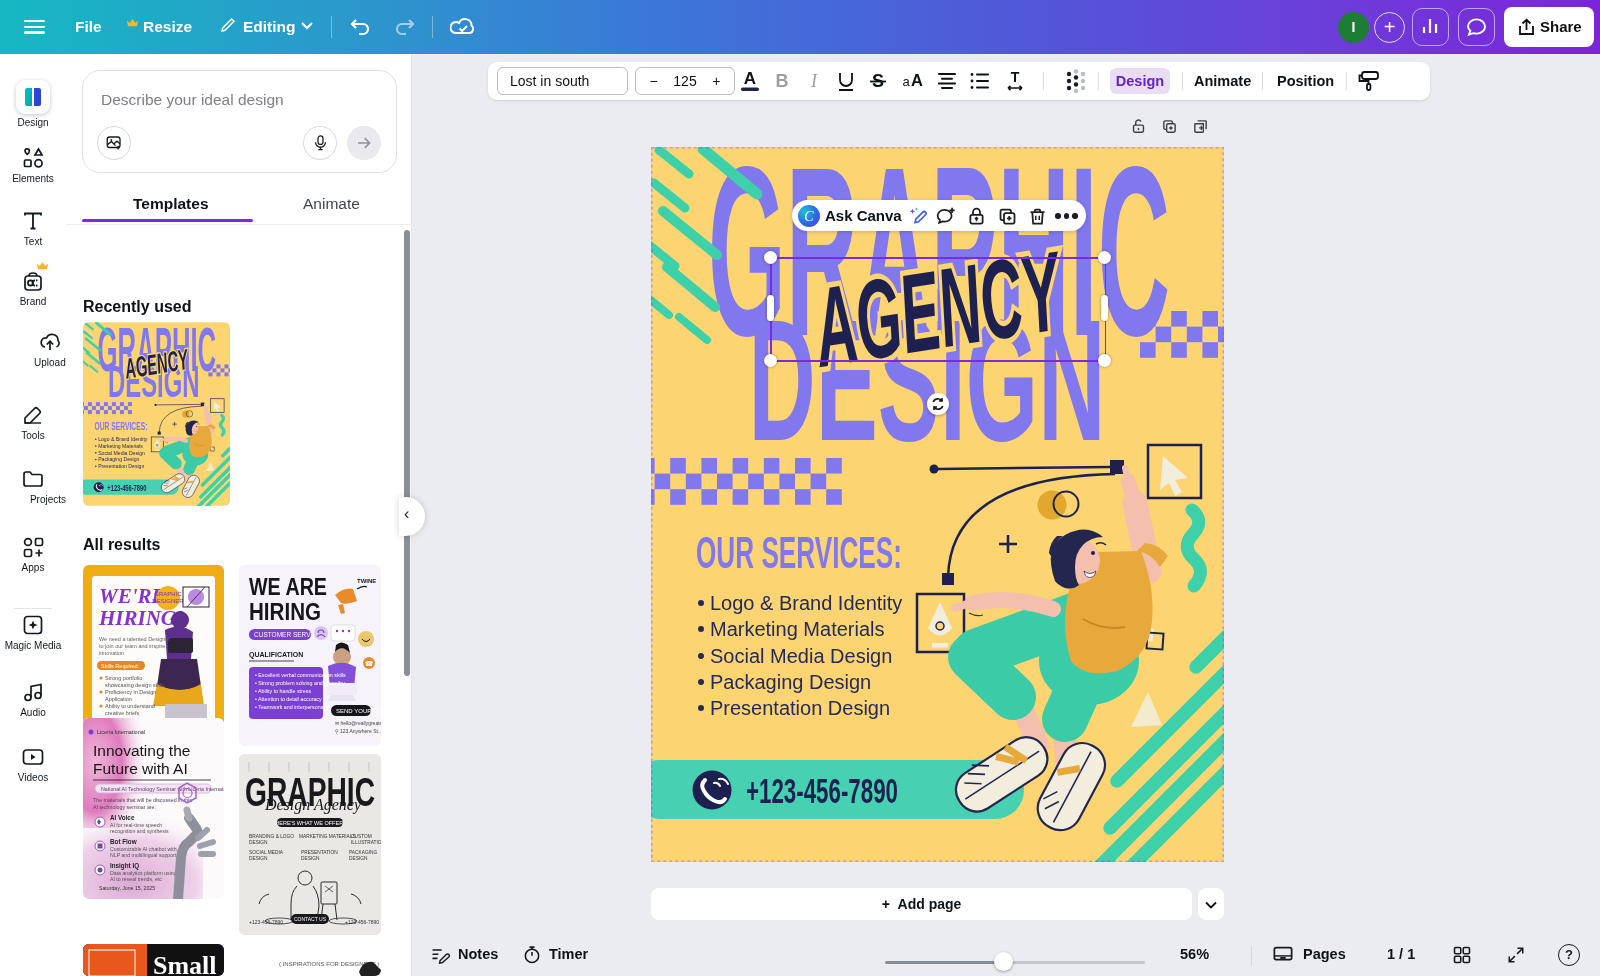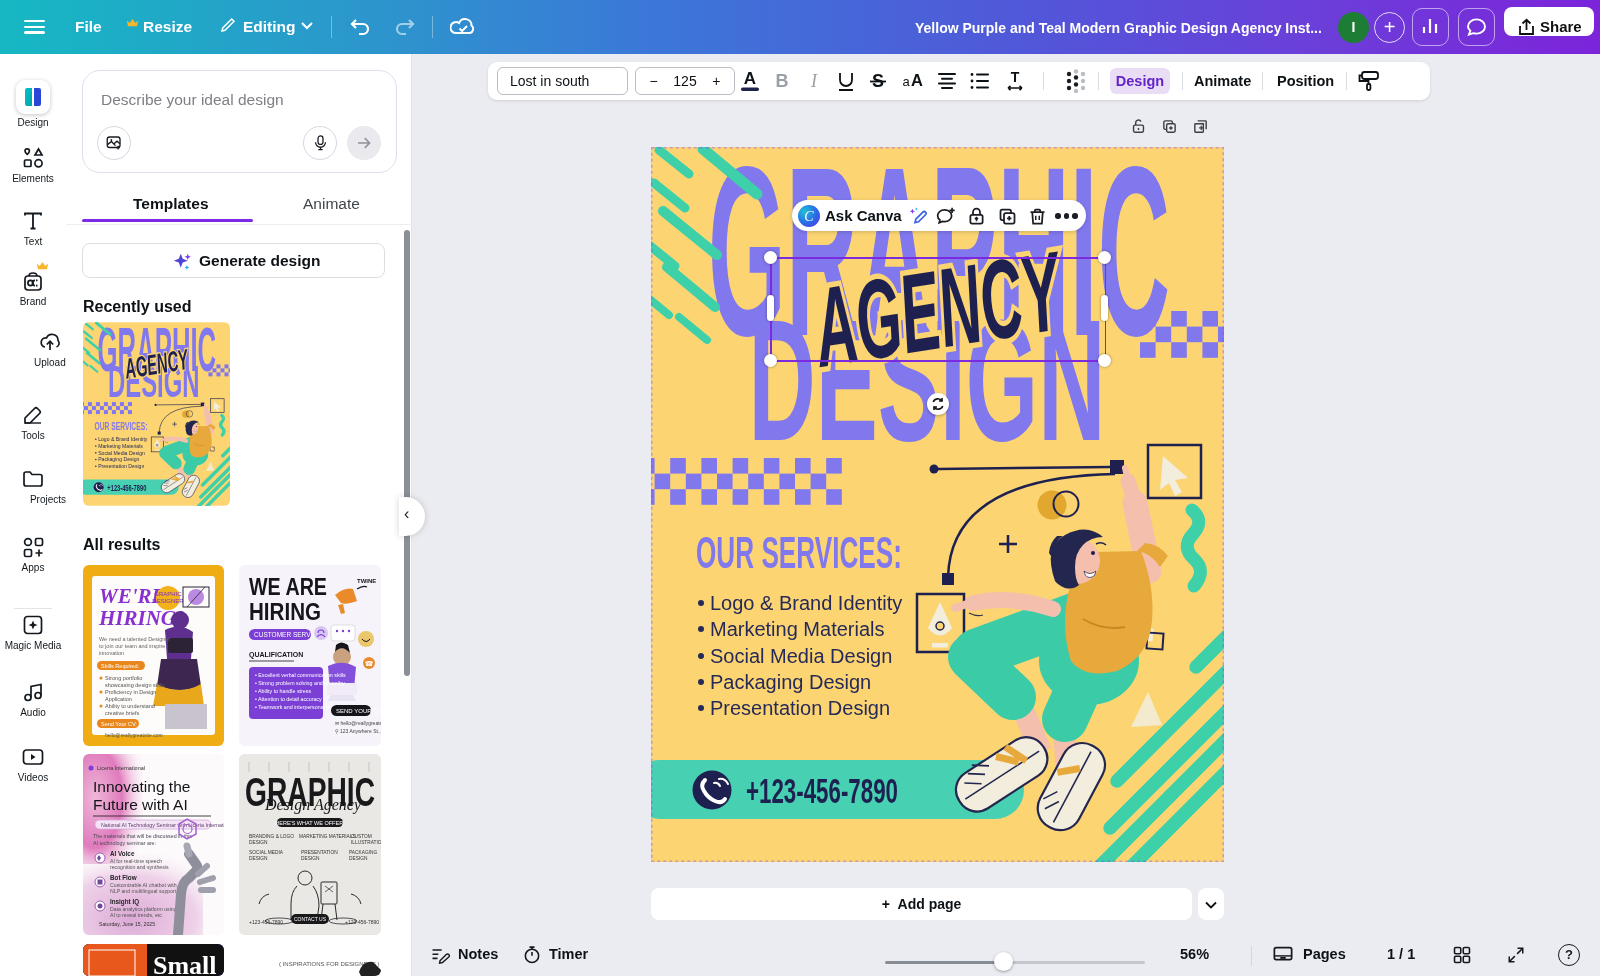--- a/index.html
+++ b/index.html
@@ -11,21 +11,21 @@
   background:linear-gradient(90deg,#16b8c3 0%,#2e93cd 25%,#3b78d8 40%,#5256d9 65%,#6b3fd9 82%,#7c24da 100%);
   color:#fff; }
 #header .hamb { position:absolute; left:24px; top:20px; width:21px; height:14px; }
 #header .hamb div { height:2.4px; background:#fff; border-radius:2px; margin-bottom:3.3px; }
 .htxt { font-size:15.5px; font-weight:700; color:#fff; }
 #header .file { position:absolute; left:75px; top:18px; }
 #header .resize { position:absolute; left:143px; top:18px; }
 #header .editing { position:absolute; left:243px; top:18px; }
 #title { position:absolute; left:915px; top:20px; font-size:14px; font-weight:700; color:#fff; }
 #avatar { position:absolute; left:1338px; top:12px; width:31px; height:31px; border-radius:50%; background:#1d7d35; color:#fff; font-size:14px; font-weight:700; text-align:center; line-height:31px; }
-#share { position:absolute; left:1504px; top:7px; width:90px; height:29px; background:#fff; border-radius:8px; color:#111; font-size:15px; font-weight:700; text-align:center; line-height:40px; }
+#share { position:absolute; left:1504px; top:7px; width:90px; height:40px; background:#fff; border-radius:8px; color:#111; font-size:15px; font-weight:700; text-align:center; line-height:40px; }
 .hico { position:absolute; top:16px; }
 
 
 #rail { position:absolute; left:0; top:54px; width:66px; height:922px; background:#fff; }
 .railitem { position:absolute; left:0; width:66px; text-align:center; color:#31373d; }
 .railitem .lbl { font-size:10px; color:#12181d; margin-top:3px; }
 .railitem svg { display:block; margin:0 auto; }
 
 
 #panel { position:absolute; left:66px; top:54px; width:346px; height:922px; background:#fff; border-right:1px solid #e4e5ea; }
@@ -94,21 +94,20 @@
       <path d="M7,4 L3,8 L7,12 M3,8 L14,8 A5,5 0 0 1 14,18 L10,18"></path>
     </svg>
   <svg class="hico" style="left:392px; opacity:0.55;" width="24" height="22" viewBox="0 0 24 22" fill="none" stroke="#fff" stroke-width="2.2">
       <path d="M17,4 L21,8 L17,12 M21,8 L10,8 A5,5 0 0 0 10,18 L14,18"></path>
     </svg>
   <div style="position:absolute; left:432px; top:16px; width:1px; height:22px; background:rgba(255,255,255,0.35);"></div>
   <svg class="hico" style="left:450px; top:15px;" width="26" height="24" viewBox="0 0 26 24" fill="none" stroke="#fff" stroke-width="2">
       <path d="M7,18 A5.5,5.5 0 1 1 9,8 A6.5,6.5 0 0 1 21.5,10.5 A4.3,4.3 0 0 1 20,18 Z"></path>
       <path d="M9.5,13.5 L12,16 L17,11"></path>
     </svg>
-  <div id="title">Yellow Purple and Teal Modern Graphic Design Agency Inst...</div>
   <div id="avatar">I</div>
   <div style="position:absolute; left:1374px; top:12px; width:31px; height:31px; border:1.7px solid rgba(255,255,255,0.8); border-radius:50%; color:#fff; font-size:20px; font-weight:400; text-align:center; line-height:28px;">+</div>
   <div style="position:absolute; left:1412px; top:8px; width:37px; height:38px; border:1.7px solid rgba(255,255,255,0.55); border-radius:10px;">
     <svg style="position:absolute; left:8px; top:8px;" width="18" height="18" viewBox="0 0 18 18" stroke="#fff" stroke-width="2.2" fill="none">
         <path d="M3,16 V10 M9,16 V2 M15,16 V7"></path>
       </svg>
   </div>
   <div style="position:absolute; left:1458px; top:8px; width:37px; height:38px; border:1.7px solid rgba(255,255,255,0.55); border-radius:10px;">
     <svg style="position:absolute; left:8px; top:9px;" width="19" height="18" viewBox="0 0 20 19" fill="none" stroke="#fff" stroke-width="2">
         <path d="M10,1.5 C15,1.5 19,4.8 19,9 C19,13.2 15,16.5 10,16.5 C8.8,16.5 7.6,16.3 6.6,16 L2,17.5 L3.5,13.5 C2,12.3 1,10.8 1,9 C1,4.8 5,1.5 10,1.5 Z"></path>
@@ -239,28 +238,20 @@
       <svg style="position:absolute; left:8px; top:8px;" width="18" height="18" viewBox="0 0 24 24" fill="none" stroke="#8e9196" stroke-width="2">
           <path d="M4,12 h15 M13,5.5 L19.5,12 L13,18.5"></path>
         </svg>
     </div>
   </div>
   <div id="tabs">
     <span class="tab" style="left:67px; font-weight:700; color:#0d1216;">Templates</span>
     <span class="tab" style="left:237px; color:#42474d;">Animate</span>
   </div>
   <div id="tabline"></div>
-  <div id="genbtn">
-    <svg style="position:absolute; left:89px; top:7px;" width="21" height="21" viewBox="0 0 24 24">
-      <path d="M10,3 L12.2,8.8 L18,11 L12.2,13.2 L10,19 L7.8,13.2 L2,11 L7.8,8.8 Z" fill="#4f46d6"></path>
-      <path d="M18,3 l1,2.6 2.6,1 -2.6,1 -1,2.6 -1,-2.6 -2.6,-1 2.6,-1 Z" fill="#7a3bf0"></path>
-      <path d="M17,16 l0.8,2 2,0.8 -2,0.8 -0.8,2 -0.8,-2 -2,-0.8 2,-0.8 Z" fill="#2bb3e8"></path>
-    </svg>
-    <span style="position:absolute; left:116px; top:0;">Generate design</span>
-  </div>
   <div class="h2" style="position:absolute; left:17px; top:244px;">Recently used</div>
   <div class="thumb" id="recthumb" style="left:17px; top:268px; width:147px; height:184px;">
     <svg width="147" height="184" viewBox="0 0 573 715">
         <use href="#posterart"></use>
       </svg>
   </div>
   <div class="h2" style="position:absolute; left:17px; top:482px;">All results</div>
 
   <div class="thumb" id="t11" style="left:17px; top:511px; width:141px; height:181px; background:#f0ac13;">
     <svg width="141" height="181" viewBox="0 0 141 181">
@@ -345,21 +336,21 @@
       </g>
       <rect x="92" y="140" width="40" height="11" rx="5.5" fill="#17151c"></rect>
       <text x="97" y="148" font-size="6" fill="#fff" font-family="Liberation Sans">SEND YOUR CV</text>
       <g font-size="5" fill="#444" font-family="Liberation Sans">
         <text x="96" y="160">✉ hello@reallygreatsite.com</text>
         <text x="96" y="168">⚲ 123 Anywhere St., Any City</text>
       </g>
     </svg>
   </div>
 
-  <div class="thumb" id="t21" style="left:17px; top:700px; width:141px; height:181px; background:#fdfbfc;">
+  <div class="thumb" id="t21" style="left:17px; top:664px; width:141px; height:181px; background:#fdfbfc;">
     <svg width="141" height="181" viewBox="0 0 141 181">
       <rect width="141" height="181" fill="#fcfafb"></rect>
       <defs>
           <radialGradient id="pk1" cx="0.2" cy="0.4" r="0.9">
             <stop offset="0" stop-color="#efb7d8"></stop>
             <stop offset="0.5" stop-color="#e07bbd"></stop>
             <stop offset="1" stop-color="#fcfafb" stop-opacity="0"></stop>
           </radialGradient>
       <radialGradient id="pk2" cx="0.4" cy="0.8" r="0.9">
             <stop offset="0" stop-color="#c268b8"></stop>

